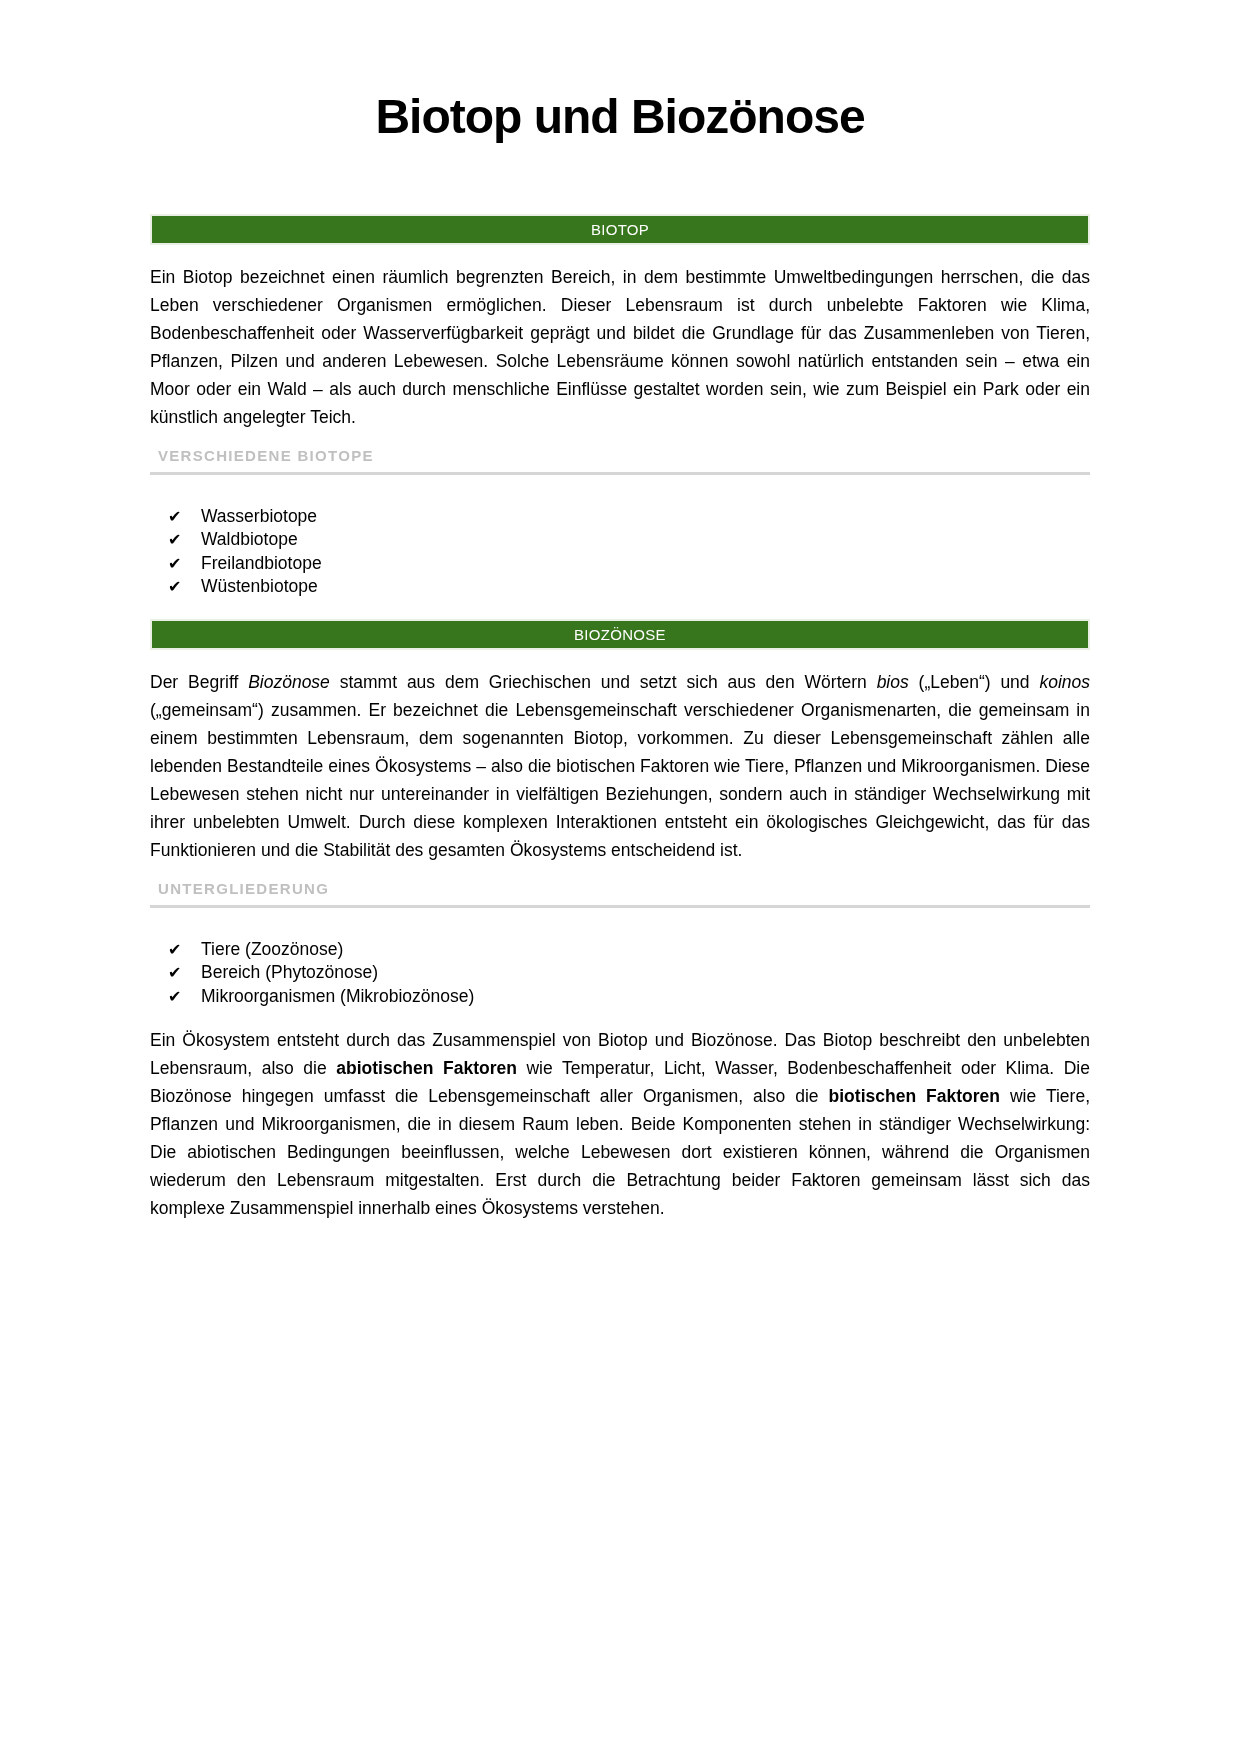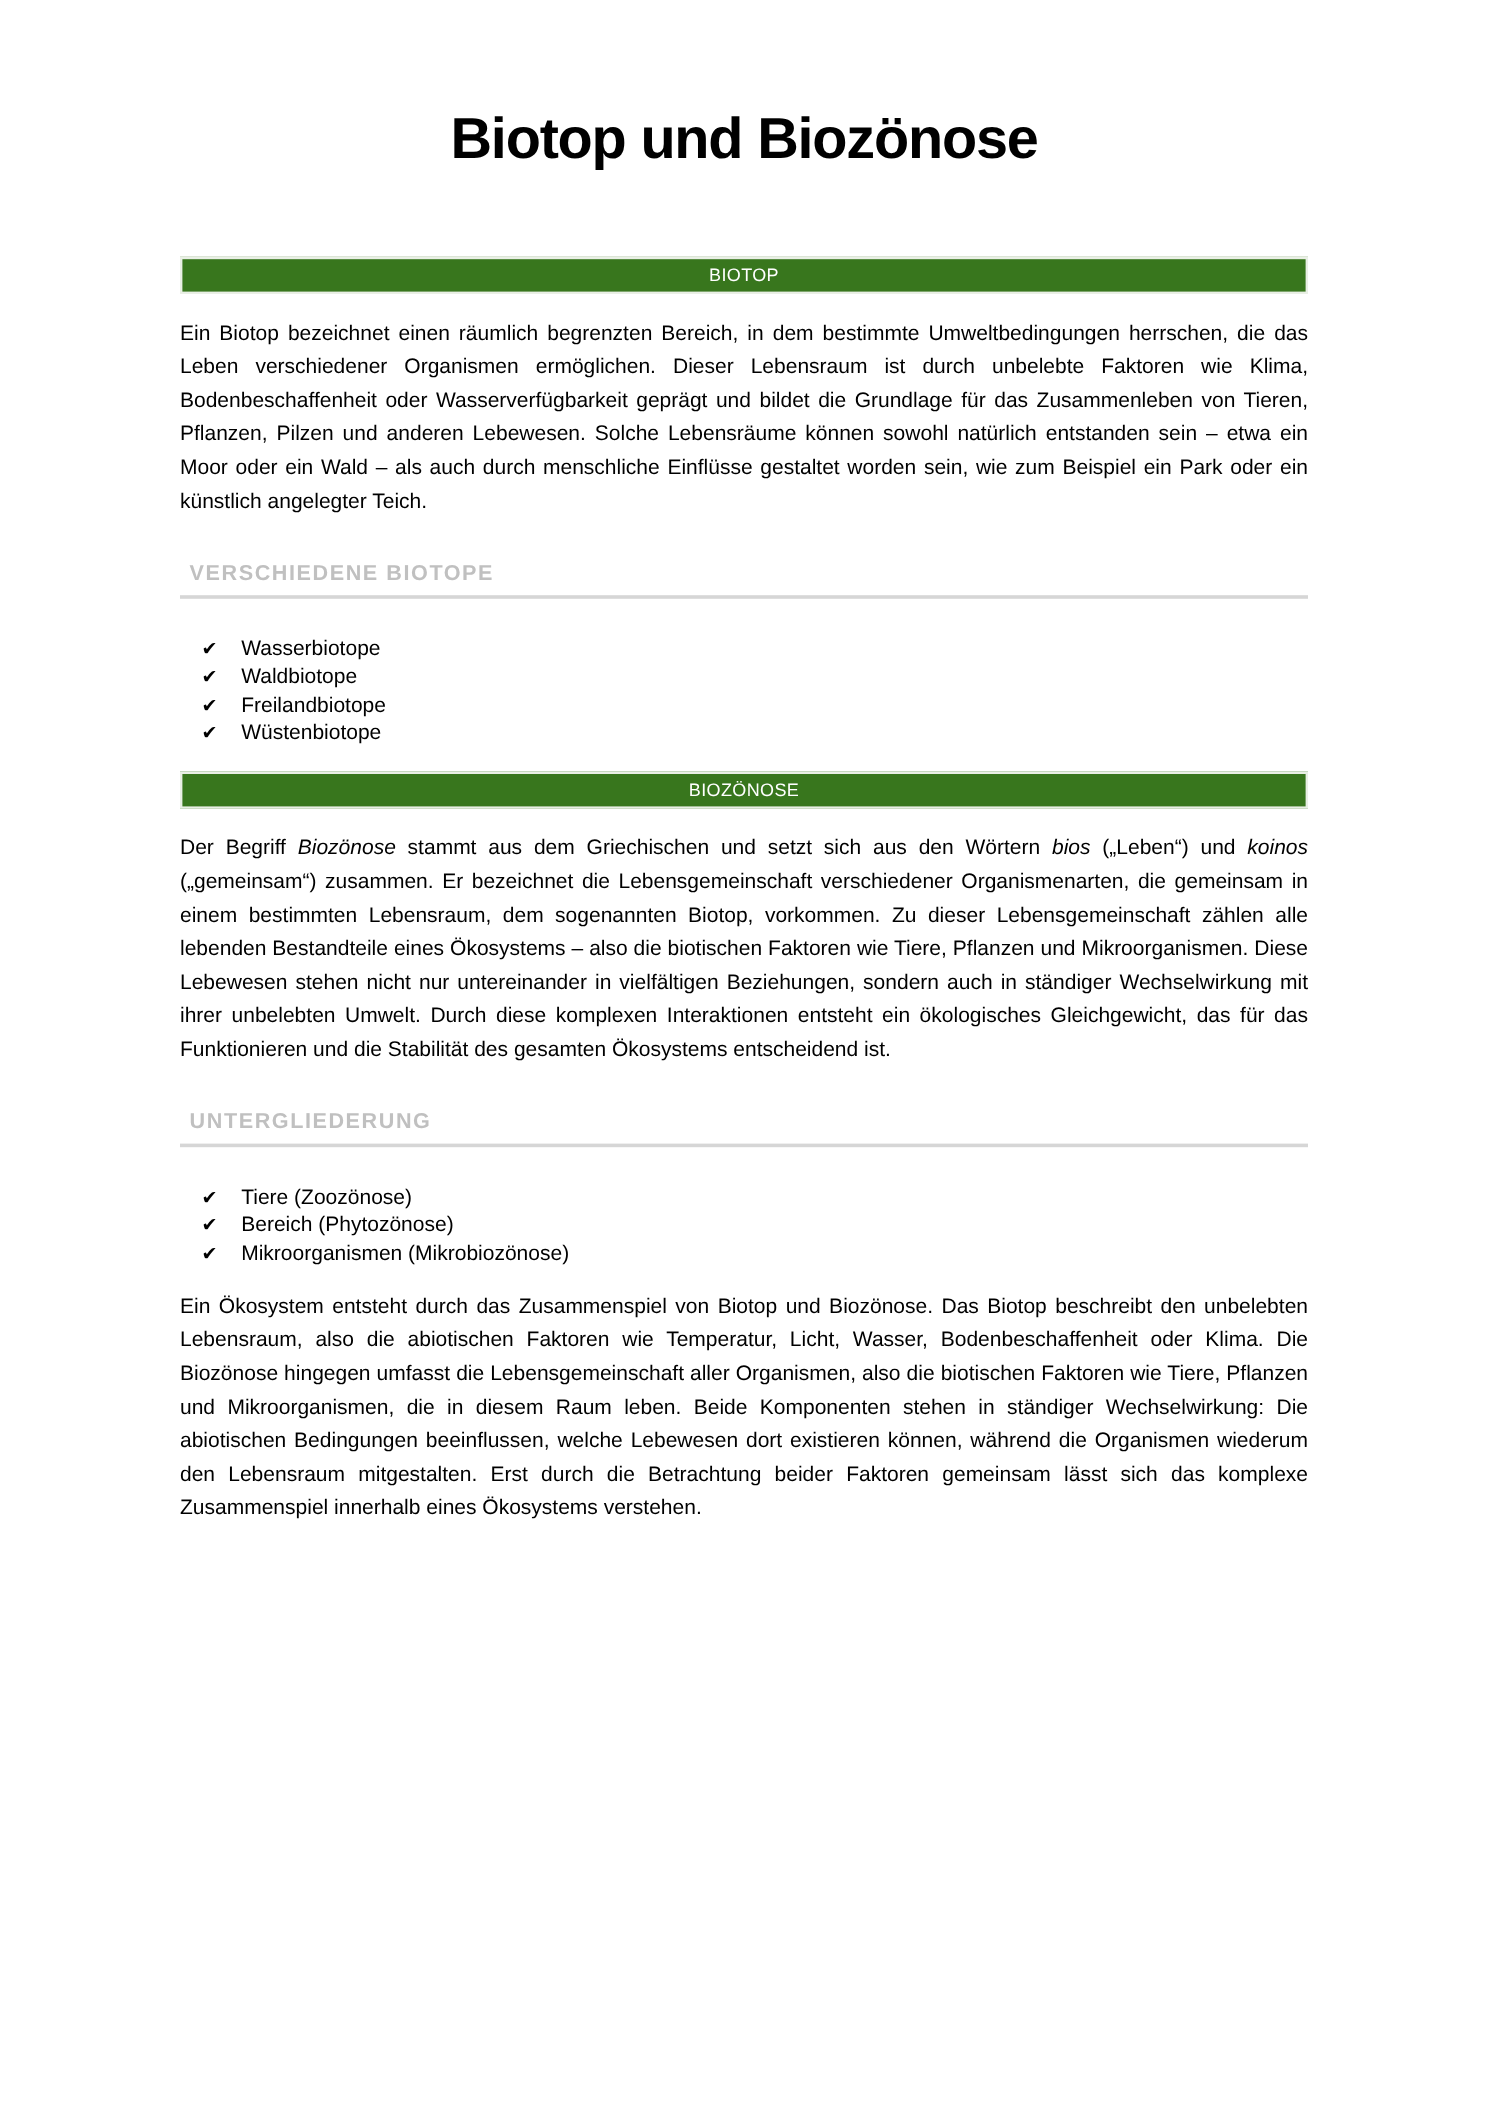--- a/index.html
+++ b/index.html
@@ -45,27 +45,27 @@
   .bar-first { margin-top: 68px; }
   .bar-mid   { margin-top: 20px; }
   .para {
     margin: 18px 0 0 0;
     font-size: 17.5px;
     line-height: 28px;
     text-align: justify;
     color: #000000;
   }
   .para .it { font-style: italic; }
-  .para .bd { font-weight: 400; }
+  .para .bd { font-weight: 700; }
   .subheading {
-    margin-top: 36px;
+    margin-top: 16px;
     padding: 0 0 8px 8px;
     border-bottom: 3px solid var(--divider, #d6d6d6);
     color: var(--subheading-text, #c0c0c0);
-    font-size: 18px;
+    font-size: 15px;
     font-weight: 700;
     letter-spacing: 1.3px;
   }
   .check-list {
     margin-top: 30px;
     padding-left: 18px;
   }
   .check-item {
     display: flex;
     align-items: baseline;

